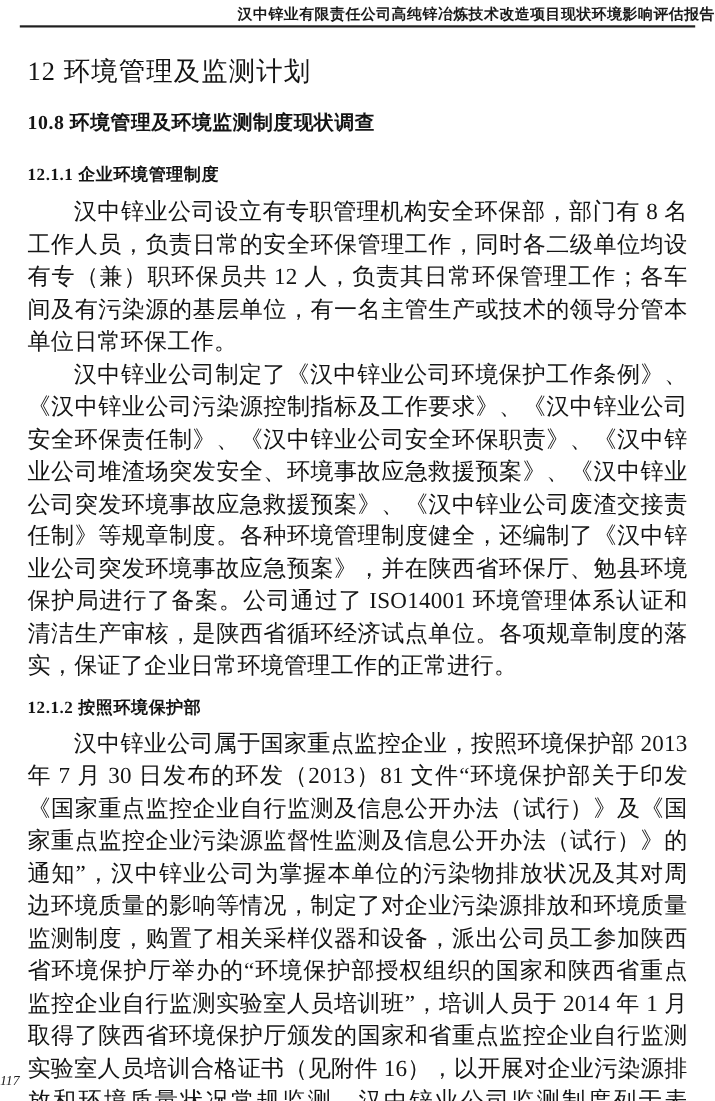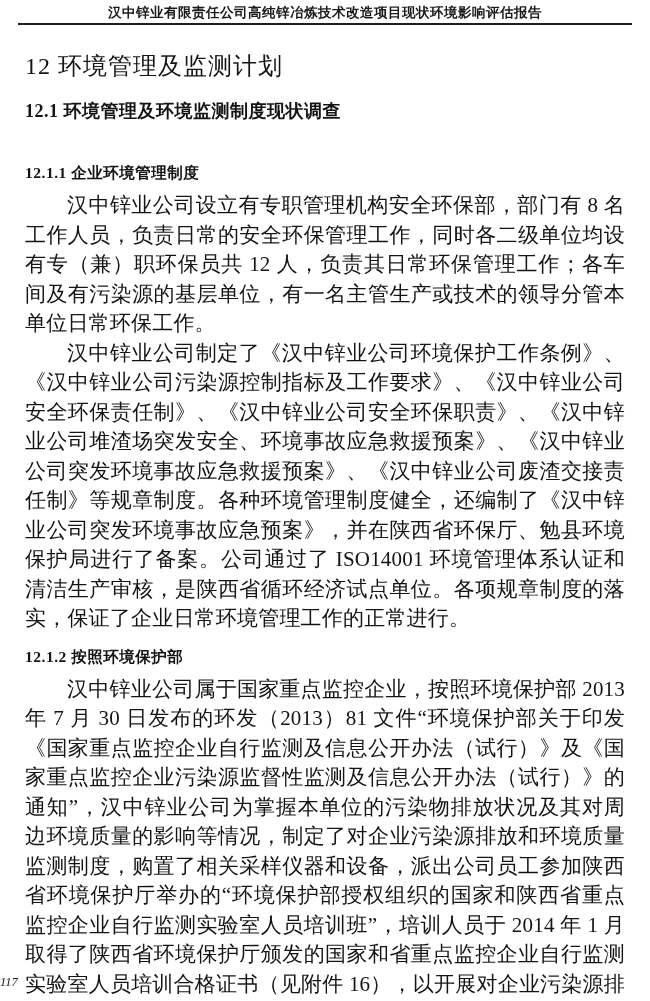--- a/index.html
+++ b/index.html
@@ -12,21 +12,21 @@
     width: 650px;
     height: 1001px;
     background: #ffffff;
     color: #141414;
     font-family: "Liberation Serif", "DejaVu Serif", serif;
     overflow: hidden;
     box-sizing: border-box;
   }
   .running-head {
     padding-top: 4px;
-    text-align: center;
+    text-align: right;
     font-size: 13.5px;
     line-height: 17px;
     font-weight: 700;
     letter-spacing: 0.5px;
     color: #1a1a1a;
   }
   .header-rule {
     border-bottom: 2px solid #1f1f1f;
     margin: 2px 18px 0 18px;
     height: 0;
@@ -46,21 +46,21 @@
     line-height: 24px;
     font-weight: 700;
     letter-spacing: 0.5px;
     margin: 17px 0 0 0;
   }
   h3.subsection-title {
     font-size: 15.5px;
     line-height: 21px;
     font-weight: 700;
     letter-spacing: 0.5px;
-    margin: 39px 0 8px 0;
+    margin: 26px 0 8px 0;
   }
   h3.subsection-title.second {
     margin-top: 12px;
   }
   p.body-paragraph {
     font-size: 21px;
     line-height: 29.5px;
     margin: 0;
     text-align: justify;
     text-indent: 2em;
@@ -84,21 +84,21 @@
 
   <header>
     <div class="running-head">汉中锌业有限责任公司高纯锌冶炼技术改造项目现状环境影响评估报告</div>
     <div class="header-rule"></div>
   </header>
 
   <main class="doc-body">
 
     <h1 class="chapter-title">12 环境管理及监测计划</h1>
 
-    <h2 class="section-title">12.1 环境管理及环境监测制度现状调查</h2>
+    <h2 class="section-title">10.8 环境管理及环境监测制度现状调查</h2>
 
     <h3 class="subsection-title">12.1.1 企业环境管理制度</h3>
 
     <p class="body-paragraph">汉中锌业公司设立有专职管理机构安全环保部，部门有 8 名工作人员，负责日常的安全环保管理工作，同时各二级单位均设有专（兼）职环保员共 12 人，负责其日常环保管理工作；各车间及有污染源的基层单位，有一名主管生产或技术的领导分管本单位日常环保工作。</p>
 
     <p class="body-paragraph">汉中锌业公司制定了《汉中锌业公司环境保护工作条例》、《汉中锌业公司污染源控制指标及工作要求》、《汉中锌业公司安全环保责任制》、《汉中锌业公司安全环保职责》、《汉中锌业公司堆渣场突发安全、环境事故应急救援预案》、《汉中锌业公司突发环境事故应急救援预案》、《汉中锌业公司废渣交接责任制》等规章制度。各种环境管理制度健全，还编制了《汉中锌业公司突发环境事故应急预案》，并在陕西省环保厅、勉县环境保护局进行了备案。公司通过了 ISO14001 环境管理体系认证和清洁生产审核，是陕西省循环经济试点单位。各项规章制度的落实，保证了企业日常环境管理工作的正常进行。</p>
 
     <h3 class="subsection-title second">12.1.2 按照环境保护部</h3>
 
     <p class="body-paragraph">汉中锌业公司属于国家重点监控企业，按照环境保护部 2013 年 7 月 30 日发布的环发（2013）81 文件“环境保护部关于印发《国家重点监控企业自行监测及信息公开办法（试行）》及《国家重点监控企业污染源监督性监测及信息公开办法（试行）》的通知”，汉中锌业公司为掌握本单位的污染物排放状况及其对周边环境质量的影响等情况，制定了对企业污染源排放和环境质量监测制度，购置了相关采样仪器和设备，派出公司员工参加陕西省环境保护厅举办的“环境保护部授权组织的国家和陕西省重点监控企业自行监测实验室人员培训班”，培训人员于 2014 年 1 月取得了陕西省环境保护厅颁发的国家和省重点监控企业自行监测实验室人员培训合格证书（见附件 16），以开展对企业污染源排放和环境质量状况常规监测。汉中锌业公司监测制度列于表 12.1.1。</p>

